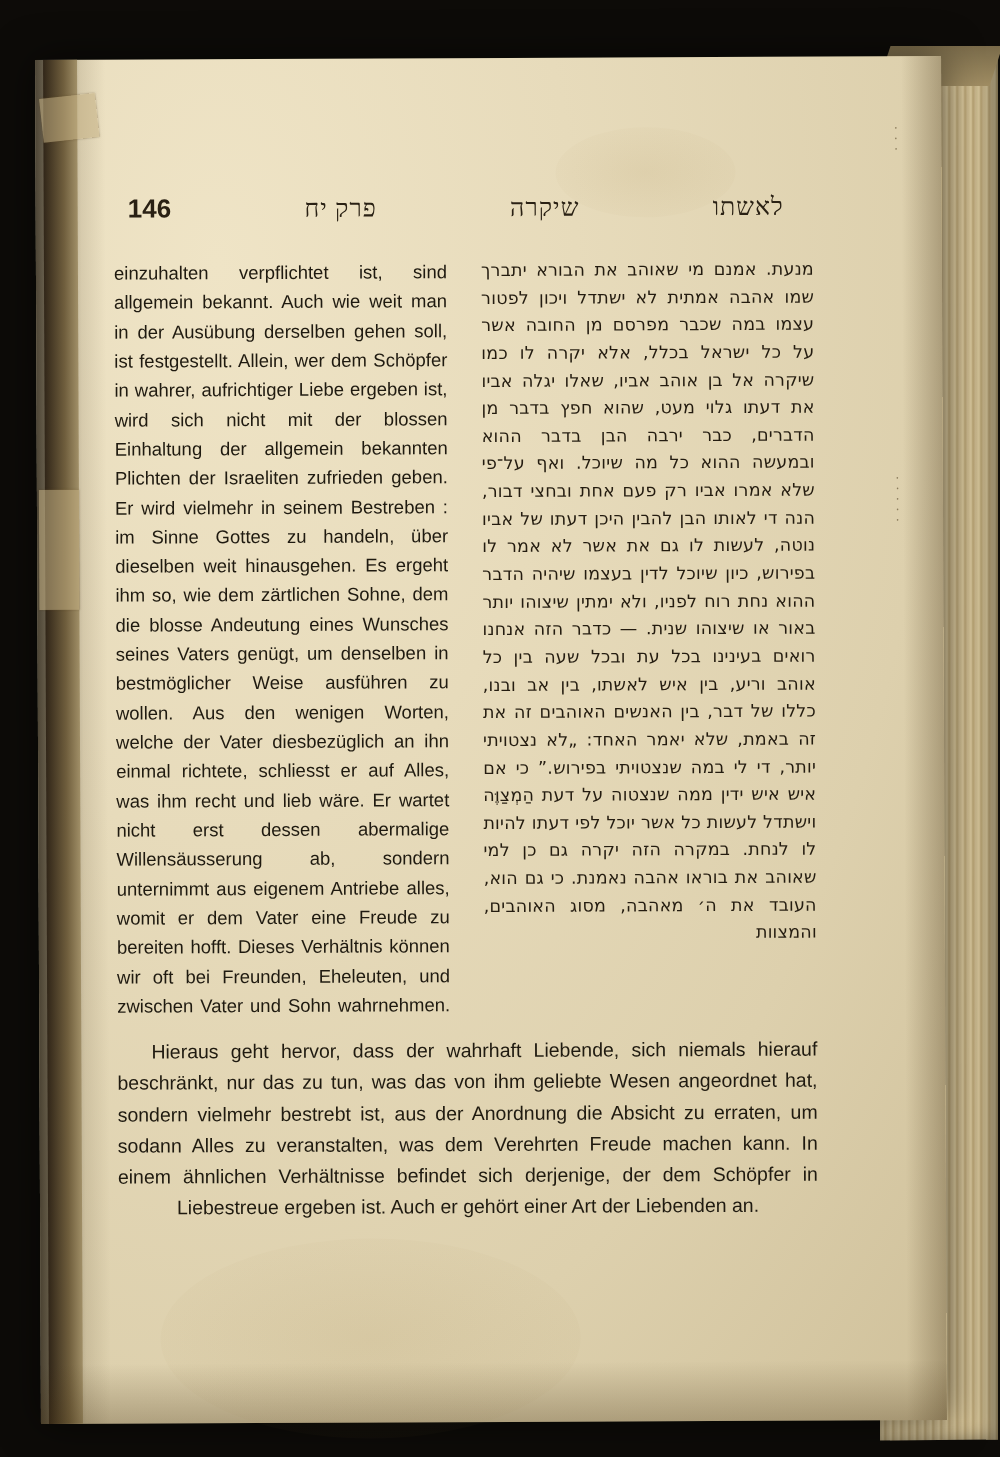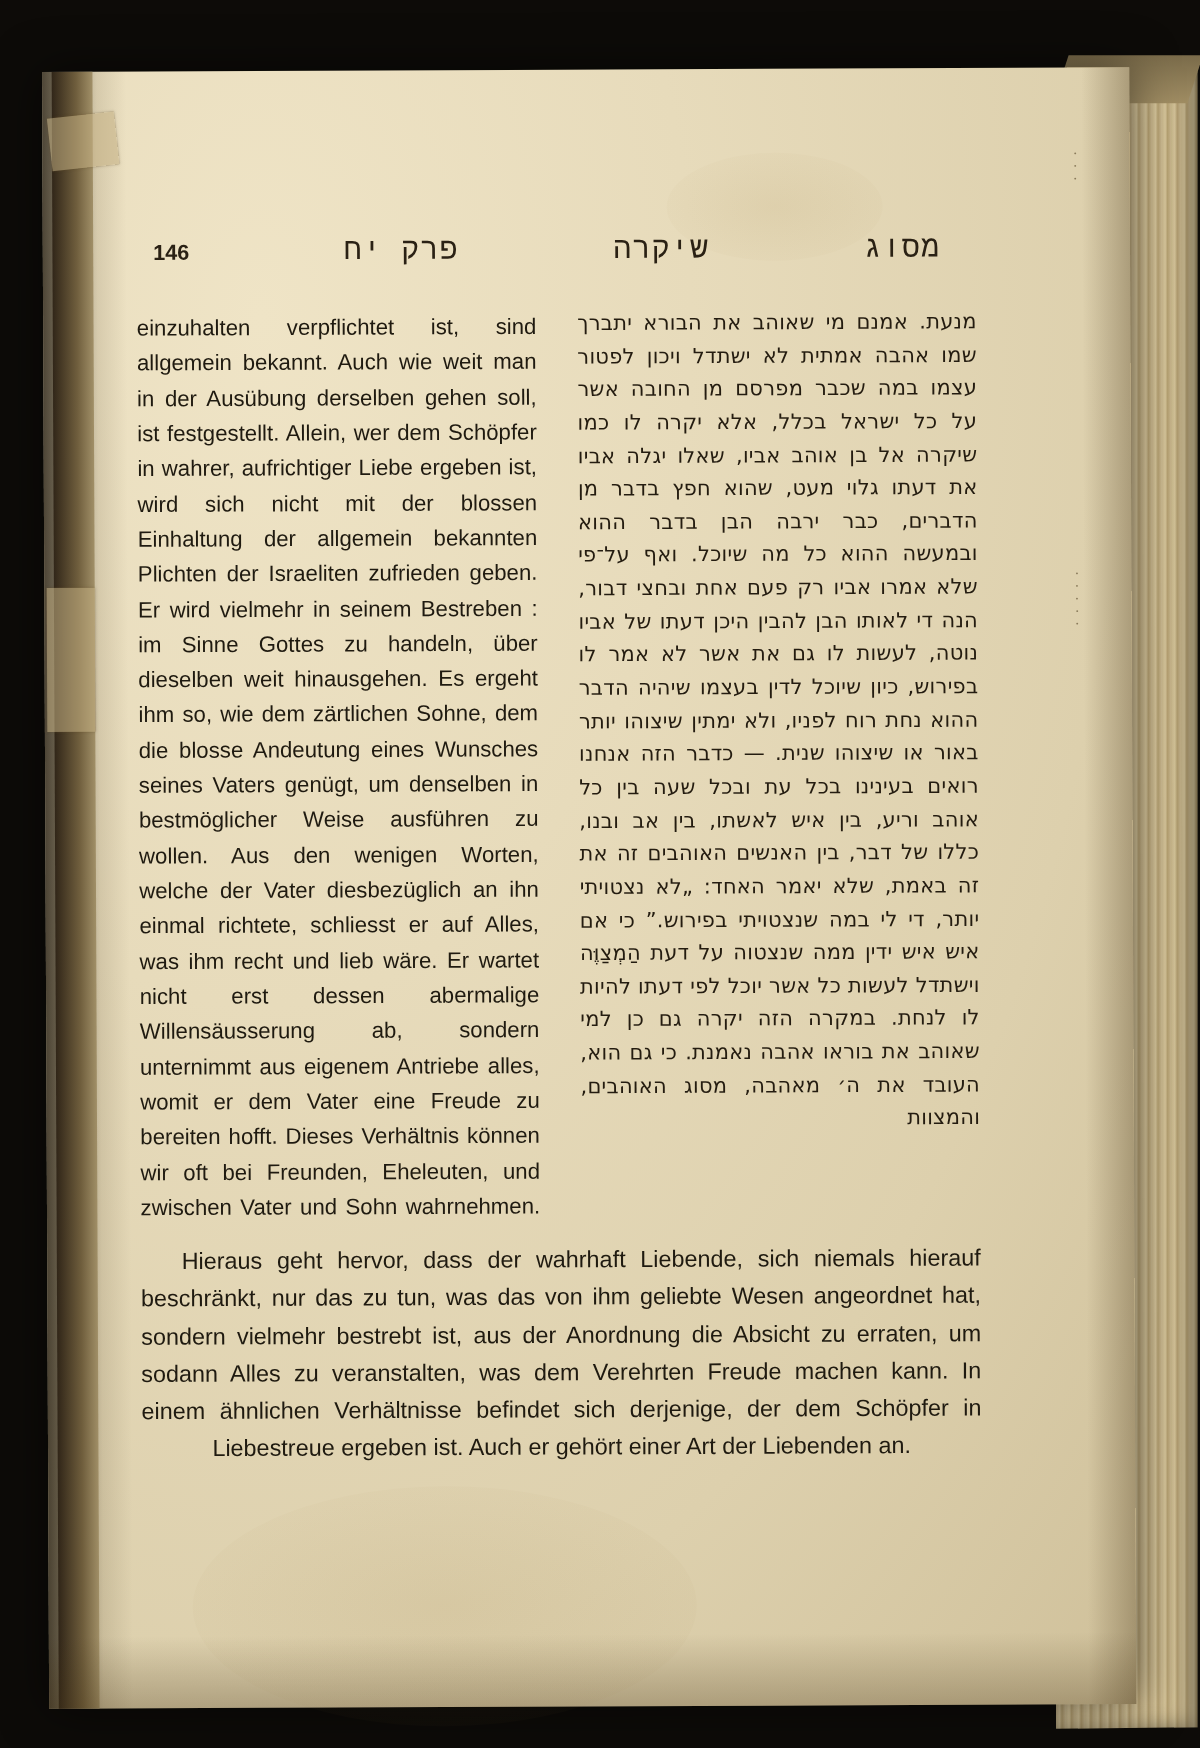--- a/index.html
+++ b/index.html
@@ -112,29 +112,29 @@
 
   .header-row {
     display: flex;
     align-items: baseline;
     justify-content: space-between;
     direction: rtl;
     margin-bottom: 34px;
     padding: 0 30px 0 14px;
   }
   .hdr-he {
-    font-family: Liberation Mono, monospace;
+    font-family: Liberation Serif, serif;
     font-size: 25px;
     letter-spacing: 1px;
     color: #2a2114;
     margin-top: 16px;
   }
   .hdr-num {
     font-family: "Liberation Sans", sans-serif;
-    font-size: 18px;
+    font-size: 26px;
     font-weight: bold;
     color: #2a2114;
     direction: ltr;
   }
 
   .two-col {
     display: flex;
     flex-direction: row-reverse;
     gap: 34px;
     align-items: flex-start;
@@ -207,21 +207,21 @@
 
     <div class="tape" style="left:6px; top:36px; width:56px; height:44px; transform:rotate(-6deg);"></div>
     <div class="tape" style="left:2px; top:430px; width:40px; height:120px;"></div>
 
     <div class="stain" style="left:520px; top:70px; width:180px; height:90px; background:radial-gradient(ellipse, rgba(160,130,70,0.10), rgba(0,0,0,0));"></div>
     <div class="stain" style="left:120px; top:1180px; width:420px; height:200px; background:radial-gradient(ellipse, rgba(150,120,60,0.10), rgba(0,0,0,0));"></div>
 
     <div class="content">
 
       <div class="header-row">
-        <span class="hdr-he">מסוג</span>
+        <span class="hdr-he">לאשתו</span>
         <span class="hdr-he">שיקרה</span>
         <span class="hdr-he">פרק יח</span>
         <span class="hdr-num">146</span>
       </div>
 
       <div class="two-col">
         <div class="col col-he">
           <p>מנעת. אמנם מי שאוהב את הבורא יתברך שמו אהבה אמתית לא ישתדל ויכון לפטור עצמו במה שכבר מפרסם מן החובה אשר על כל ישראל בכלל, אלא יקרה לו כמו שיקרה אל בן אוהב אביו, שאלו יגלה אביו את דעתו גלוי מעט, שהוא חפץ בדבר מן הדברים, כבר ירבה הבן בדבר ההוא ובמעשה ההוא כל מה שיוכל. ואף על־פי שלא אמרו אביו רק פעם אחת ובחצי דבור, הנה די לאותו הבן להבין היכן דעתו של אביו נוטה, לעשות לו גם את אשר לא אמר לו בפירוש, כיון שיוכל לדין בעצמו שיהיה הדבר ההוא נחת רוח לפניו, ולא ימתין שיצוהו יותר באור או שיצוהו שנית. — כדבר הזה אנחנו רואים בעינינו בכל עת ובכל שעה בין כל אוהב וריע, בין איש לאשתו, בין אב ובנו, כללו של דבר, בין האנשים האוהבים זה את זה באמת, שלא יאמר האחד: „לא נצטויתי יותר, די לי במה שנצטויתי בפירוש.” כי אם איש איש ידין ממה שנצטוה על דעת הַמְצַוֶּה וישתדל לעשות כל אשר יוכל לפי דעתו להיות לו לנחת. במקרה הזה יקרה גם כן למי שאוהב את בוראו אהבה נאמנת. כי גם הוא, העובד את ה׳ מאהבה, מסוג האוהבים, והמצוות</p>
         </div>
         <div class="col col-de">

